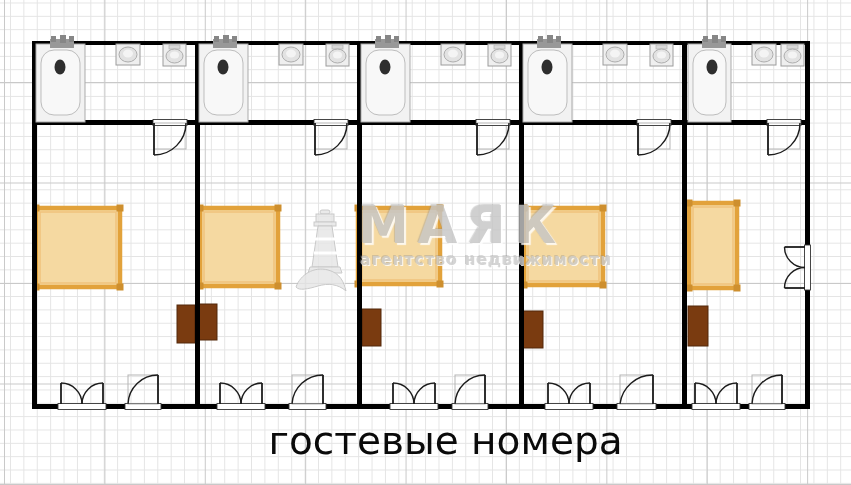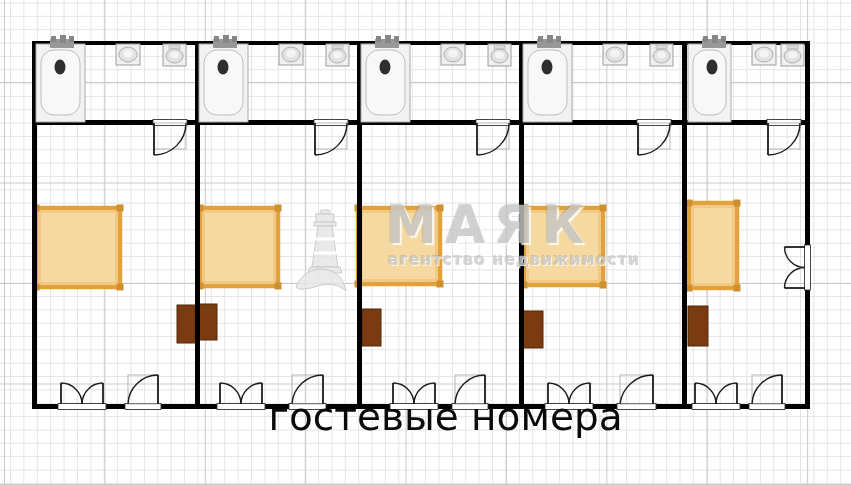--- a/index.html
+++ b/index.html
@@ -11,39 +11,39 @@
       linear-gradient(to right,#c9c9c9 1px,transparent 1px),
       linear-gradient(to bottom,#c9c9c9 1px,transparent 1px),
       linear-gradient(to right,#e4e4e4 1px,transparent 1px),
       linear-gradient(to bottom,#e4e4e4 1px,transparent 1px);
     background-size:100.4px 100%,100% 100.5px,13.4px 100%,100% 13.35px;
     background-position:4px 0,0 82px,10px 0,0 2.5px;
   }
   #plan-svg{position:absolute;left:0;top:0;z-index:2;}
   .watermark{
     position:absolute;left:294px;top:203px;z-index:5;display:flex;align-items:flex-start;
-    opacity:0.82;pointer-events:none;gap:28px;
+    opacity:0.82;pointer-events:none;
   }
   .wm-icon{margin-top:6px;filter:drop-shadow(1px 1px 0 #ffffff);}
   .wm-text{margin-left:2px;}
   .wm-brand{
     font-size:51px;font-weight:bold;line-height:0.92;letter-spacing:9px;
     color:#c6c6c6;
     text-shadow:2px 2px 1px #ffffff,-1px -1px 1px rgba(140,140,140,0.45);
     white-space:nowrap;
   }
   .wm-tagline{
     font-size:15.5px;font-weight:bold;letter-spacing:1.2px;margin-top:1px;margin-left:2px;
     color:#cbcbcb;
     text-shadow:1px 1px 0 #ffffff,-1px -1px 0 rgba(140,140,140,0.4);
     white-space:nowrap;
     text-align:center;
   }
   .caption{
-    position:absolute;top:394px;left:50%;transform:translateX(calc(-50% + 20px));
+    position:absolute;top:418px;left:50%;transform:translateX(calc(-50% + 20px));
     z-index:4;font-size:39px;color:#0a0a0a;white-space:nowrap;
   }
 </style>
 </head>
 <body>
 
 <div class="screen">
 
   <svg id="plan-svg" width="851" height="485">
       <rect x="36" y="208" width="84" height="79" fill="#F5D9A1" stroke="#E2A23B" stroke-width="4.5"></rect>

